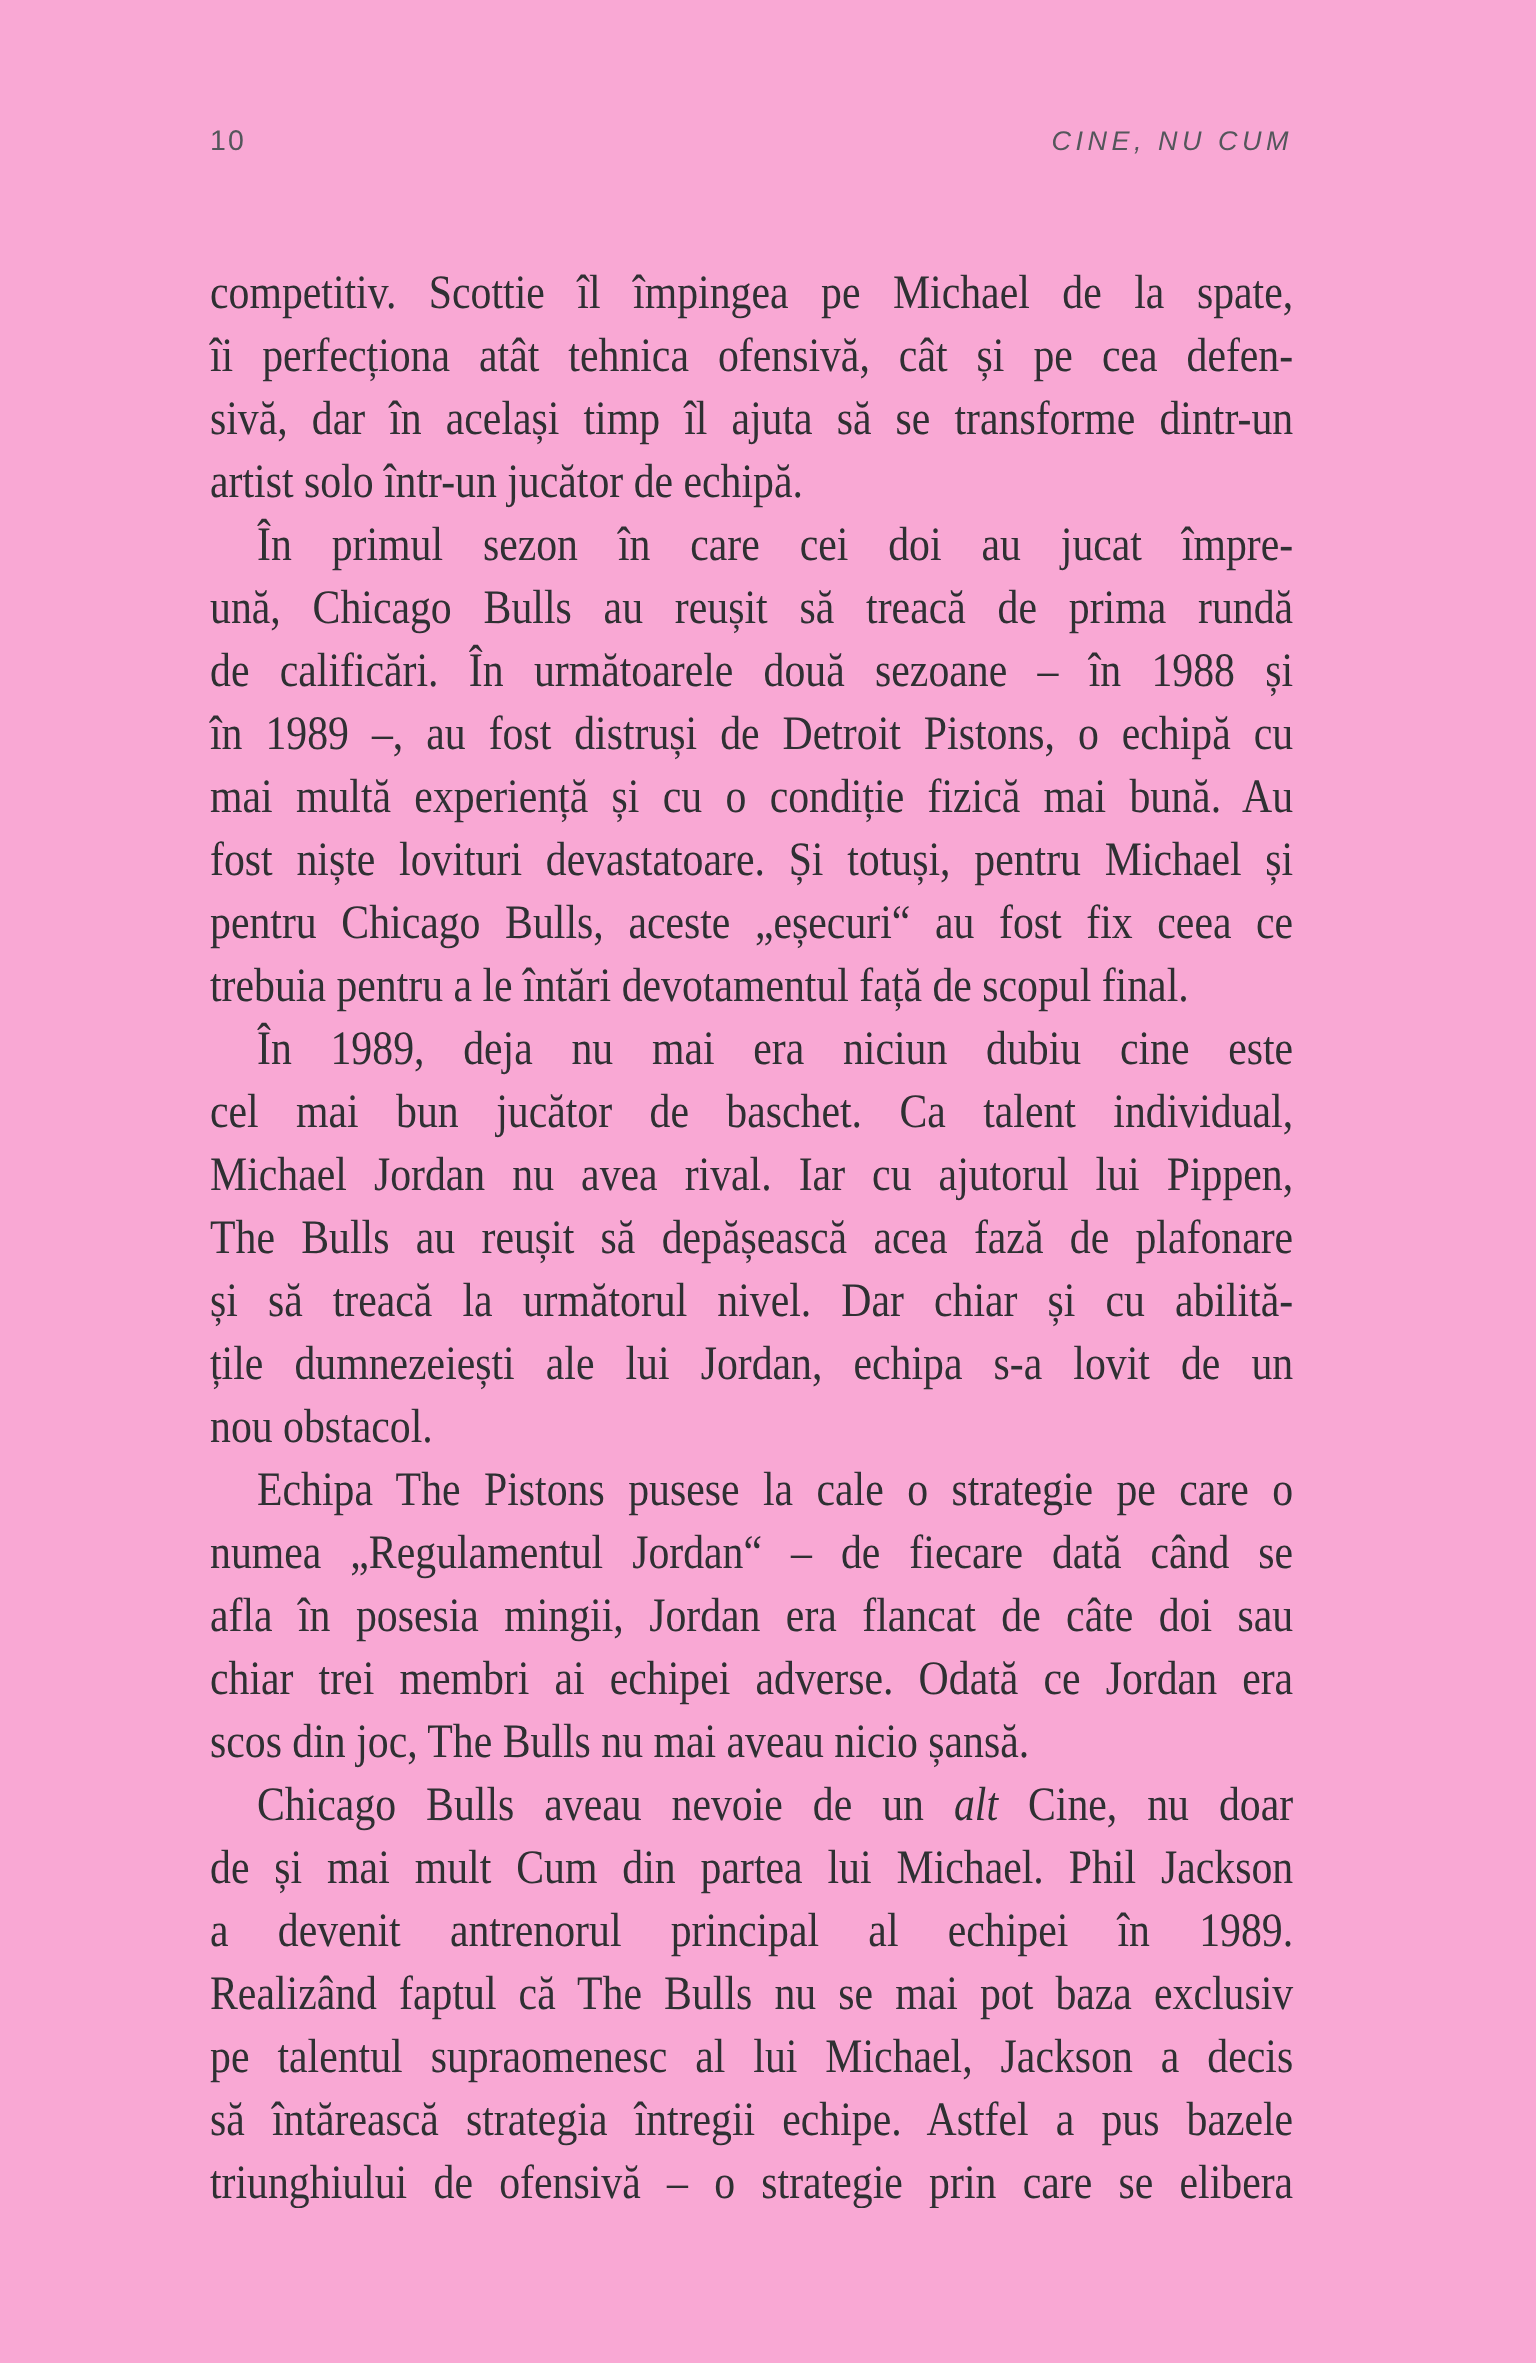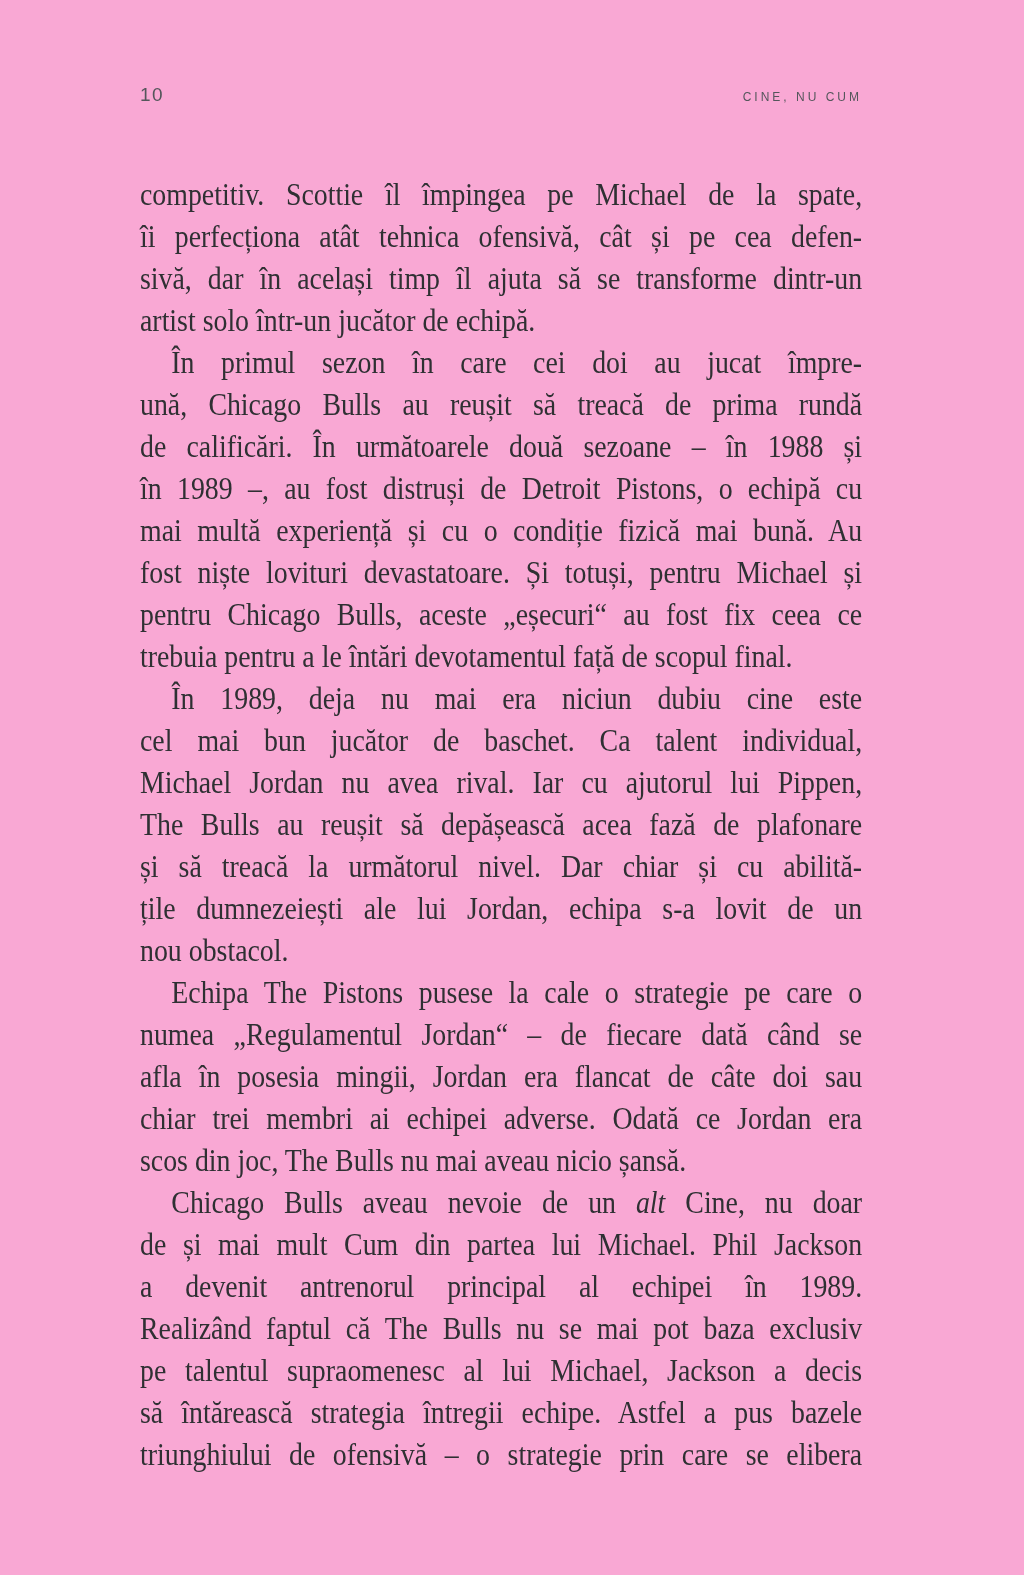--- a/index.html
+++ b/index.html
@@ -25,22 +25,23 @@
     align-items: baseline;
     font-family: "Liberation Sans", sans-serif;
     font-weight: 400;
     color: #54565b;
   }
   .page-number {
     font-size: 19px;
     letter-spacing: 1.5px;
   }
   .running-title {
-    font-size: 12px;
+    font-size: 18px;
     letter-spacing: 3px;
+    font-style: italic;
   }
   .text-block {
     position: absolute;
     left: 140px;
     top: 173px;
     width: 830px;              
     transform: scaleX(0.87);
     transform-origin: left top;
     font-size: 32px;
     line-height: 42px;

